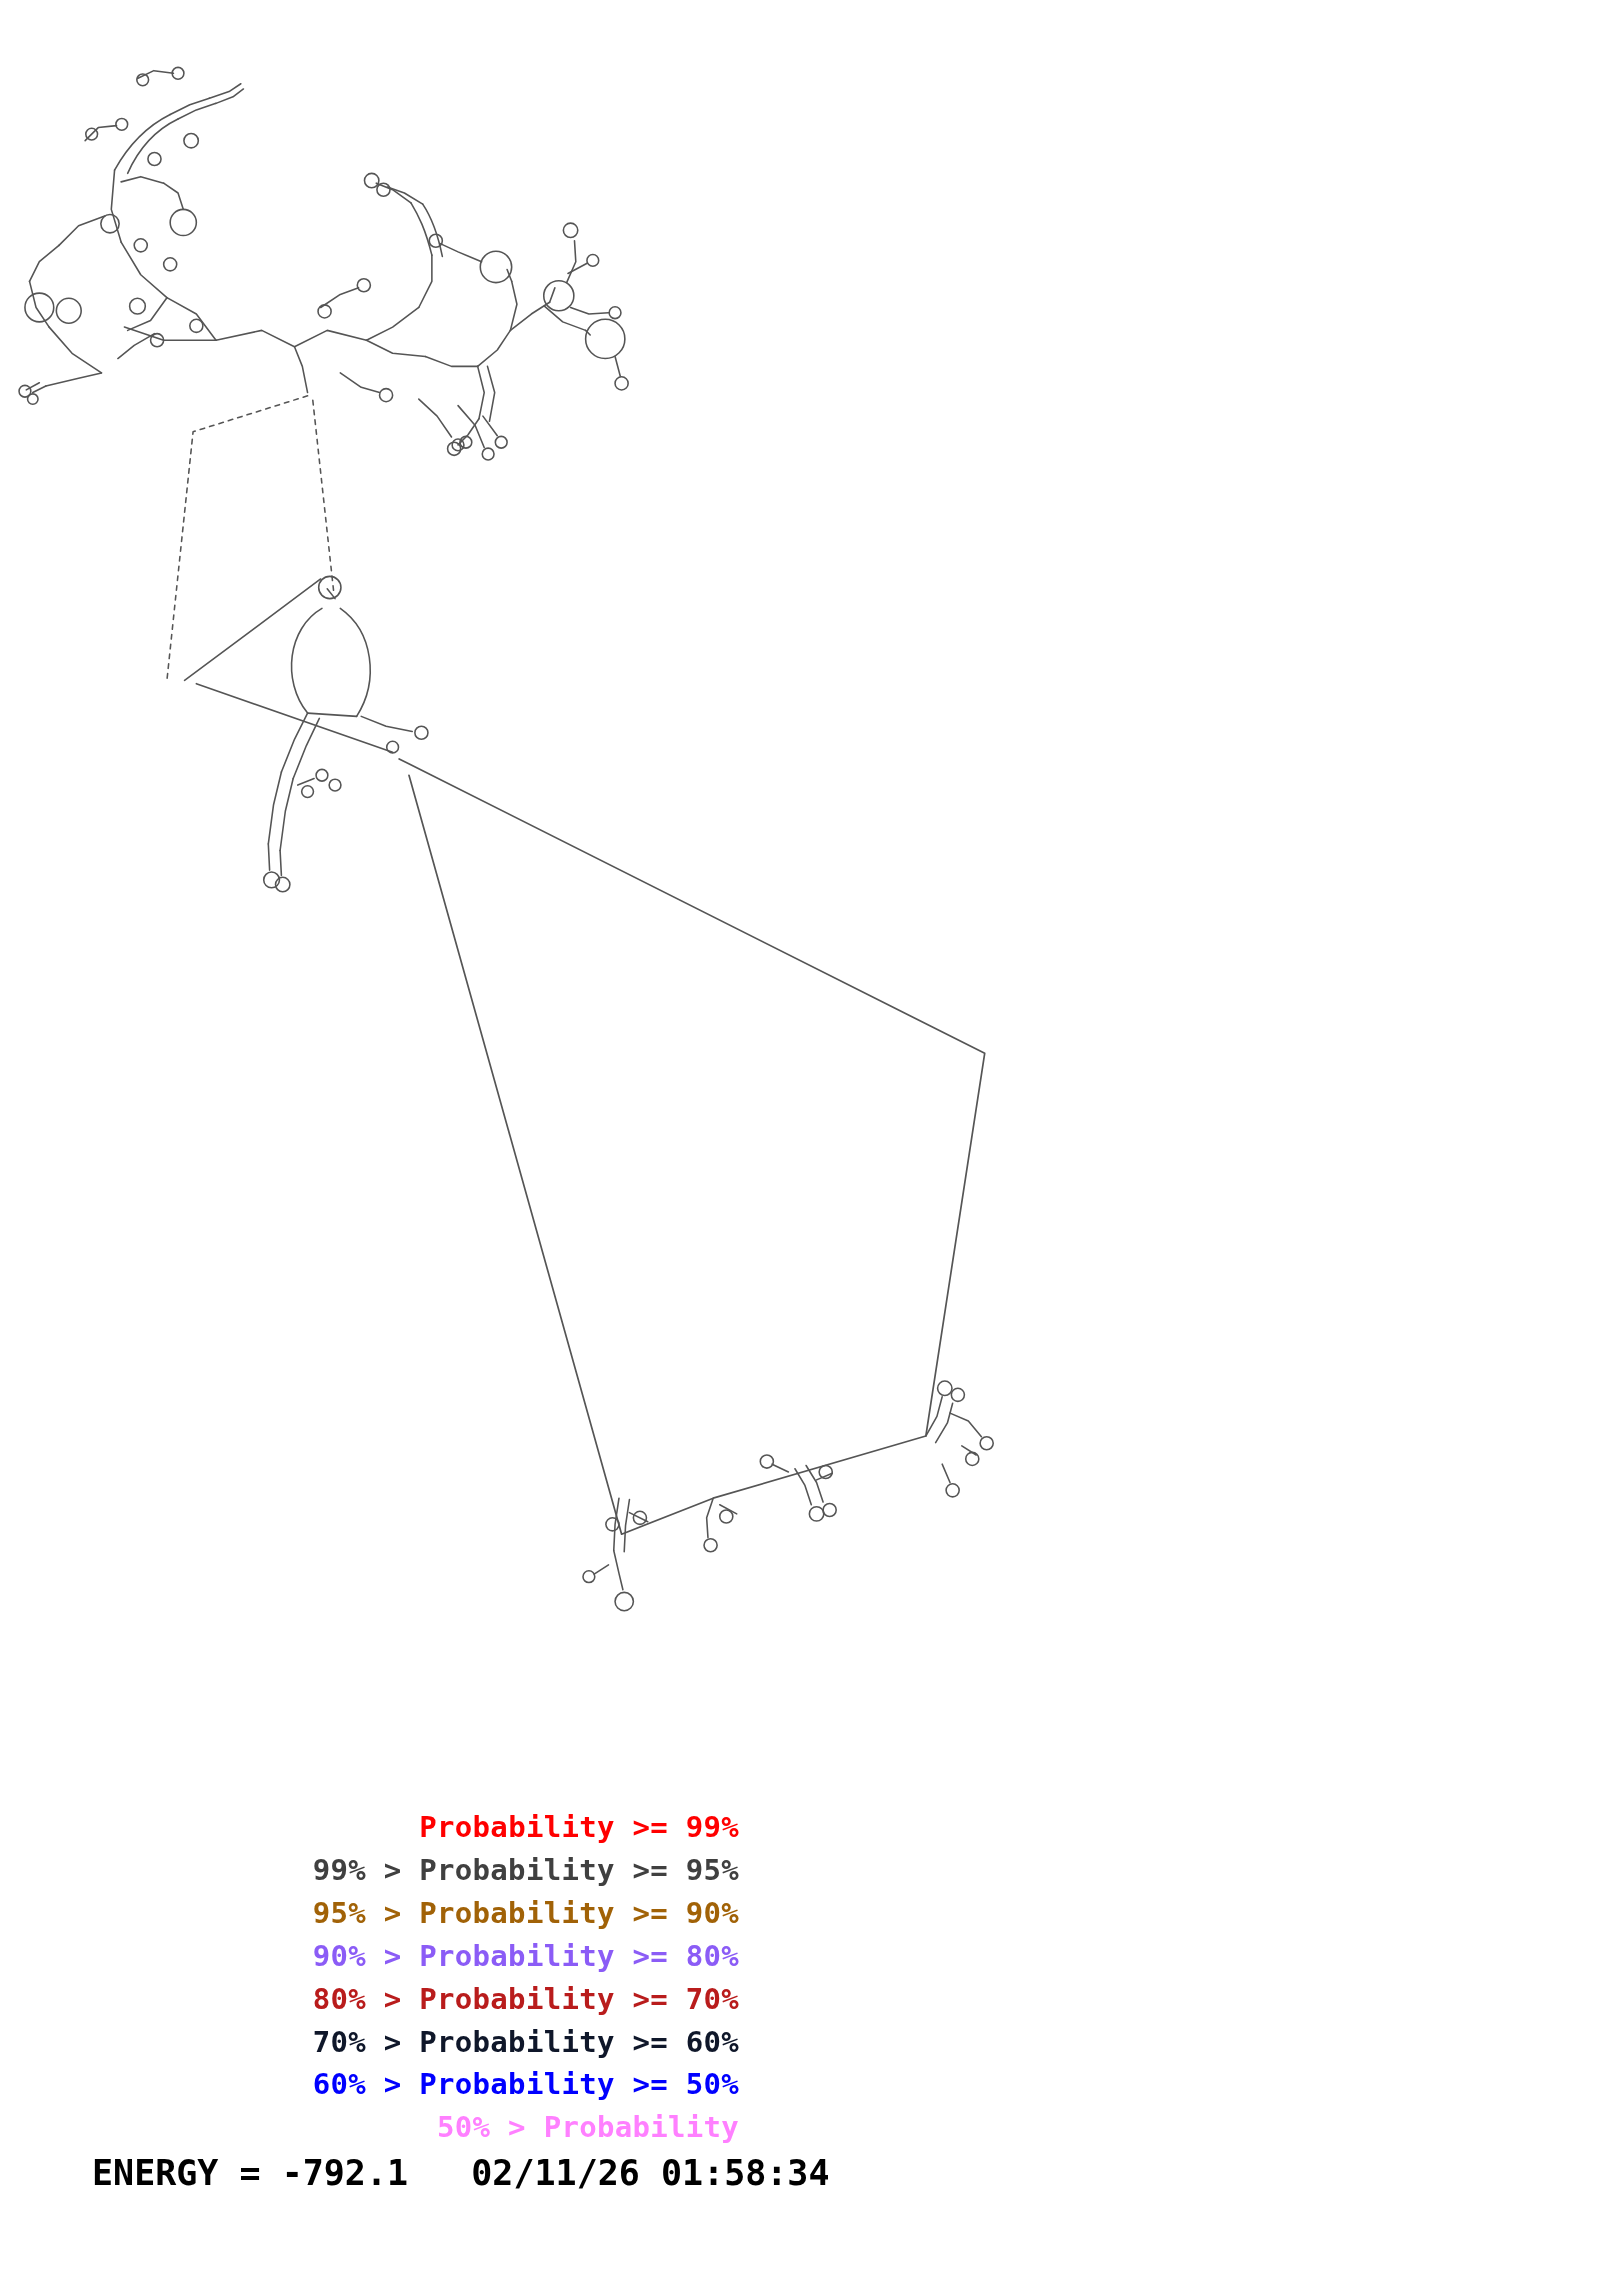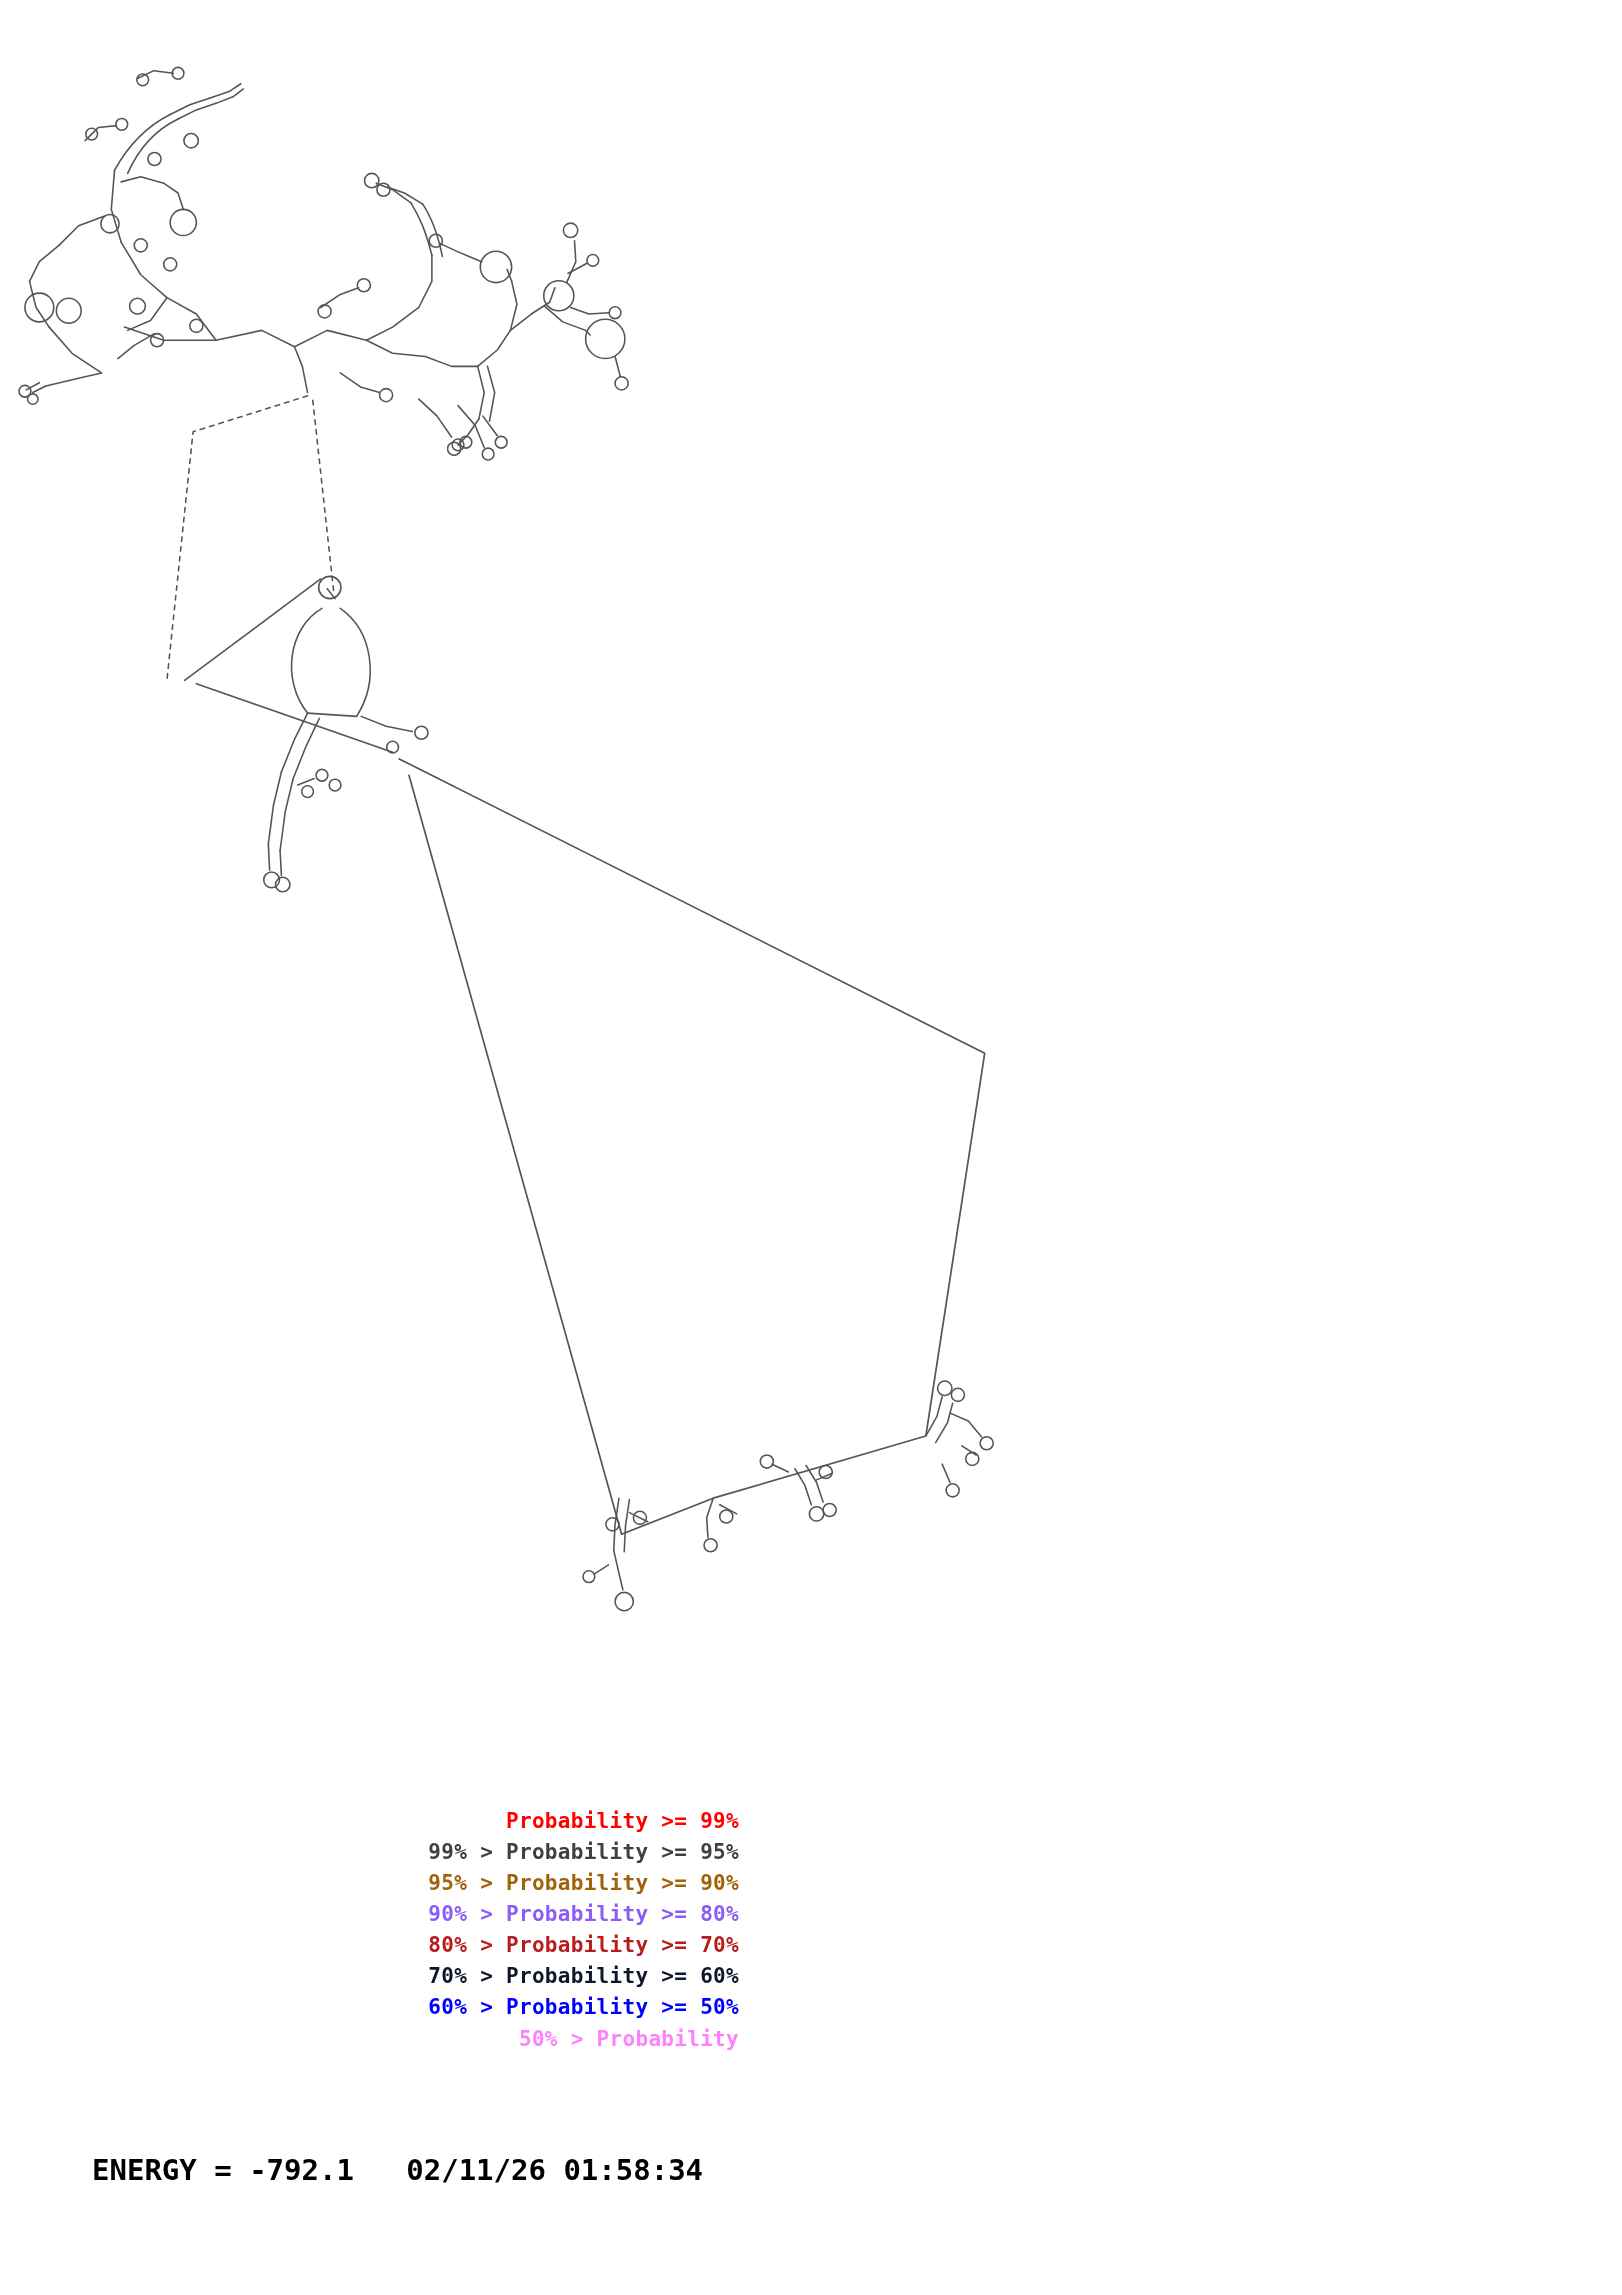--- a/index.html
+++ b/index.html
@@ -22,34 +22,34 @@
     height: 1701px;
   }
   #legend {
     position: absolute;
     left: 98px;
     top: 1806px;
     width: 654px;
   }
   .legend-row {
     font-family: "DejaVu Sans Mono", "Liberation Mono", monospace;
-    font-size: 21px;
+    font-size: 29px;
     font-weight: bold;
     letter-spacing: 0.3px;
     text-align: right;
     width: 641px;
     line-height: 1.48;
     white-space: pre;
   }
   #energy-line {
     position: absolute;
     left: 92px;
     top: 2153px;
     font-family: "DejaVu Sans Mono", "Liberation Mono", monospace;
-    font-size: 29px;
+    font-size: 35px;
     font-weight: bold;
     color: #000000;
     white-space: pre;
   }
 </style>
 </head>
 <body>
 
 <svg id="structure-canvas" viewBox="0 0 2479 2600" xmlns="http://www.w3.org/2000/svg">
   <g fill="none" stroke="#555555" stroke-width="2.4" stroke-linecap="round" stroke-linejoin="round">

